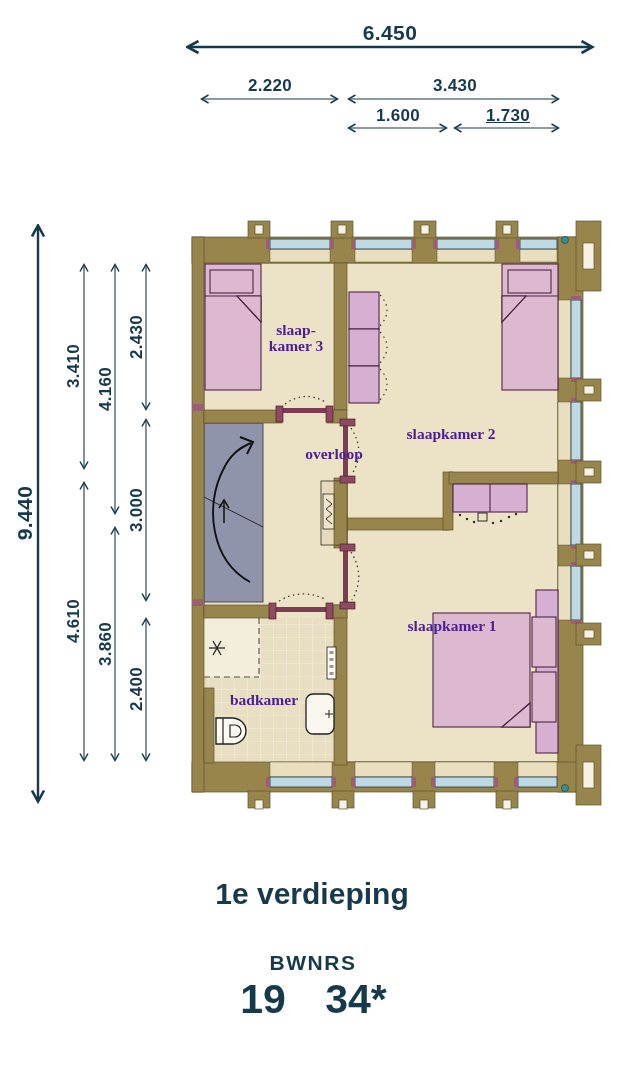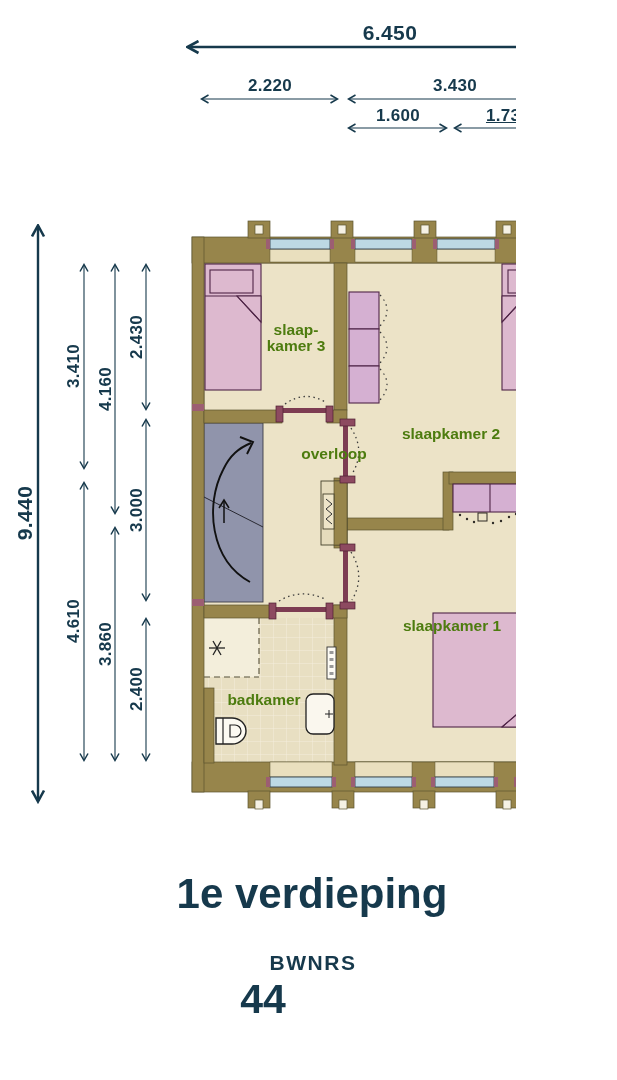--- a/index.html
+++ b/index.html
@@ -1,25 +1,25 @@
 <!DOCTYPE html>
 <html><head>
 <meta charset="utf-8">
 <style>
   html,body{margin:0;padding:0;background:#fff;}
-  .stage{position:relative;width:516px;height:1080px;background:#fff;overflow:hidden;
+  .stage{position:relative;width:617px;height:1080px;background:#fff;overflow:hidden;
          font-family:"Liberation Sans",sans-serif;}
   svg{position:absolute;left:0;top:0;}
   .lbl{position:absolute;transform:translate(-50%,-50%);white-space:pre;color:#16394c;
        font-family:"Liberation Sans",sans-serif;text-align:center;}
   .vert{transform:translate(-50%,-50%) rotate(-90deg);}
   .dim{font-size:17px;font-weight:600;letter-spacing:.3px;}
   .dim-main{font-size:21px;font-weight:800;letter-spacing:.4px;}
-  .room{font-size:15.5px;font-weight:700;color:#4d7c0f;}
-  .footer-title{font-size:42px;font-weight:800;}
+  .room{font-size:15.5px;font-weight:700;color:#4c1d95;font-family:Liberation Serif, serif;}
+  .footer-title{font-size:30px;font-weight:800;}
   .footer-bwnrs{font-size:21px;font-weight:800;letter-spacing:1.5px;}
   .footer-num{font-size:41px;font-weight:800;}
   .footer-note{font-size:21px;font-weight:500;}
 </style>
 </head>
 <body>
 
 <div class="stage">
 
 <svg width="617" height="1080" viewBox="0 0 617 1080">
@@ -362,15 +362,16 @@
 
 <div class="lbl room" style="left:296px;top:330px;">slaap-</div>
 <div class="lbl room" style="left:296px;top:346px;">kamer 3</div>
 <div class="lbl room" style="left:451px;top:434px;">slaapkamer 2</div>
 <div class="lbl room" style="left:302px;top:454px;margin-left:32px;">overloop</div>
 <div class="lbl room" style="left:452px;top:586px;margin-top:40px;">slaapkamer 1</div>
 <div class="lbl room" style="left:264px;top:700px;">badkamer</div>
 
 <div class="lbl footer-title" style="left:312px;top:894px;">1e verdieping</div>
 <div class="lbl footer-bwnrs" style="left:313px;top:963px;">BWNRS</div>
-<div class="lbl footer-num" style="left:263px;top:999px;">44</div>
+<div class="lbl footer-num" style="left:263px;top:999px;">19</div>
+<div class="lbl footer-num" style="left:356px;top:999px;">34*</div>
 
 </div>
 
 </body></html>

